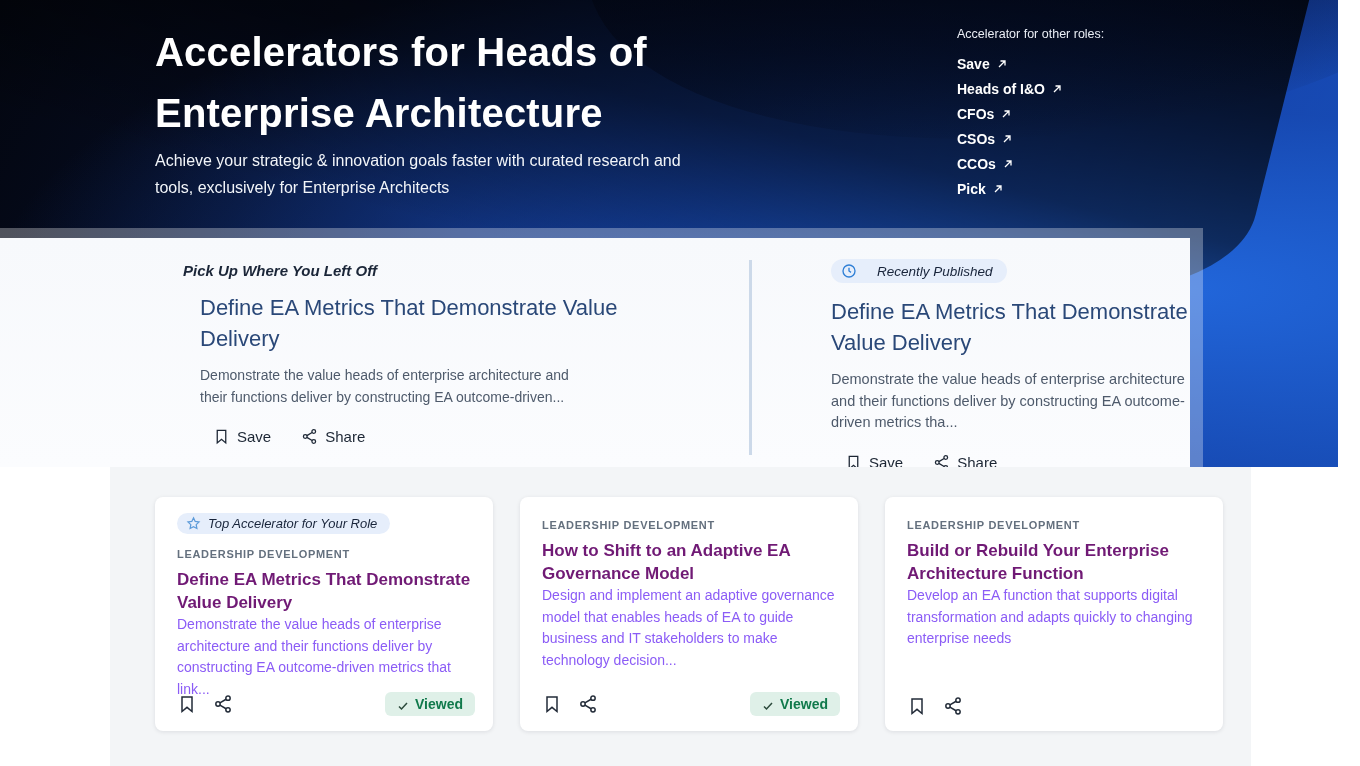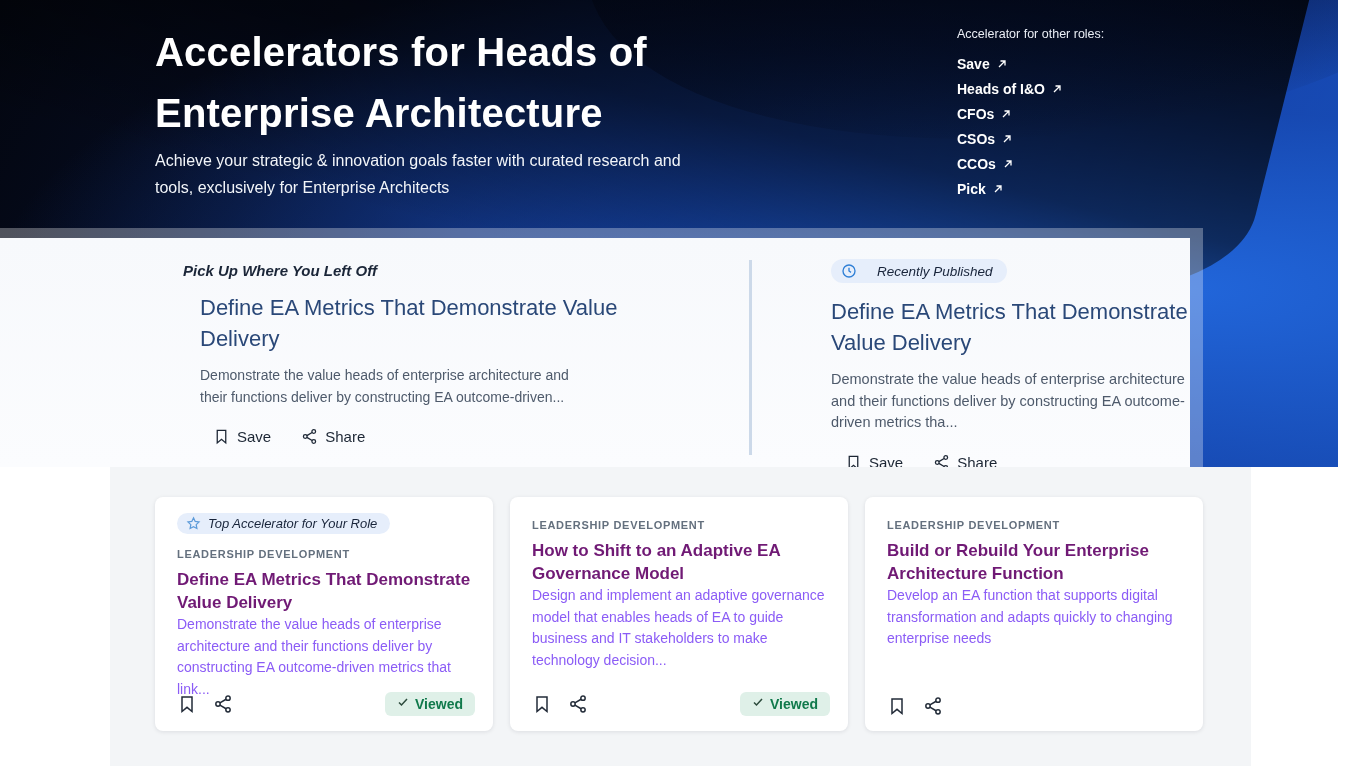--- a/index.html
+++ b/index.html
@@ -83,21 +83,21 @@
     display: inline-flex; align-items: flex-end; gap: 7px; background: none; border: none;
     font-family: "Liberation Sans", sans-serif; font-size: 15px; font-weight: 400; color: #1c2634; cursor: pointer;
   }
   .action-btn svg { width: 17px; height: 17px; stroke: #1c2634; }
 
   
   .bottom-section {
     position: absolute; left: 110px; top: 467px; width: 1141px; height: 299px;
     background: #f3f5f7;
   }
-  .cards { position: absolute; left: 45px; top: 30px; display: flex; gap: 17px; }
+  .cards { position: absolute; left: 45px; top: 30px; display: flex; gap: 27px; }
   .card {
     position: relative; width: 338px; height: 234px;
     background: #ffffff; border-radius: 8px; box-shadow: 0 1px 4px rgba(16,24,40,0.10);
     padding: 16px 22px 0 22px;
   }
   .card-badge {
     display: inline-flex; align-items: center; gap: 7px;
     background: #e6eefb; border-radius: 13px; padding: 3px 13px 3px 9px;
     font-size: 13px; font-style: italic; color: #18243a; margin-bottom: 11px;
   }
@@ -109,21 +109,21 @@
     margin-top: 8px; font-size: 17px; font-weight: 700; line-height: 23px; color: #701a75; cursor: pointer;
   }
   .card-desc { margin-top: 0; font-size: 14px; line-height: 21.5px; color: #8b5cf6; }
   .card-footer {
     position: absolute; left: 22px; right: 18px; bottom: 15px;
     display: flex; align-items: center; gap: 16px;
   }
   .icon-btn { background: none; border: none; cursor: pointer; display: inline-flex; padding: 0; }
   .icon-btn svg { width: 20px; height: 20px; stroke: #222b38; }
   .viewed-badge {
-    margin-left: auto; display: inline-flex; align-items: flex-start; gap: 6px;
+    margin-left: auto; display: inline-flex; align-items: flex-end; gap: 6px;
     background: #dff0e8; border-radius: 6px; padding: 4px 12px;
     font-size: 14px; font-weight: 700; color: #10794b;
   }
   .viewed-badge svg { width: 12px; height: 12px; stroke: #2c4a3c; }
 </style>
 </head>
 <body>
 
 <div class="page">
 

